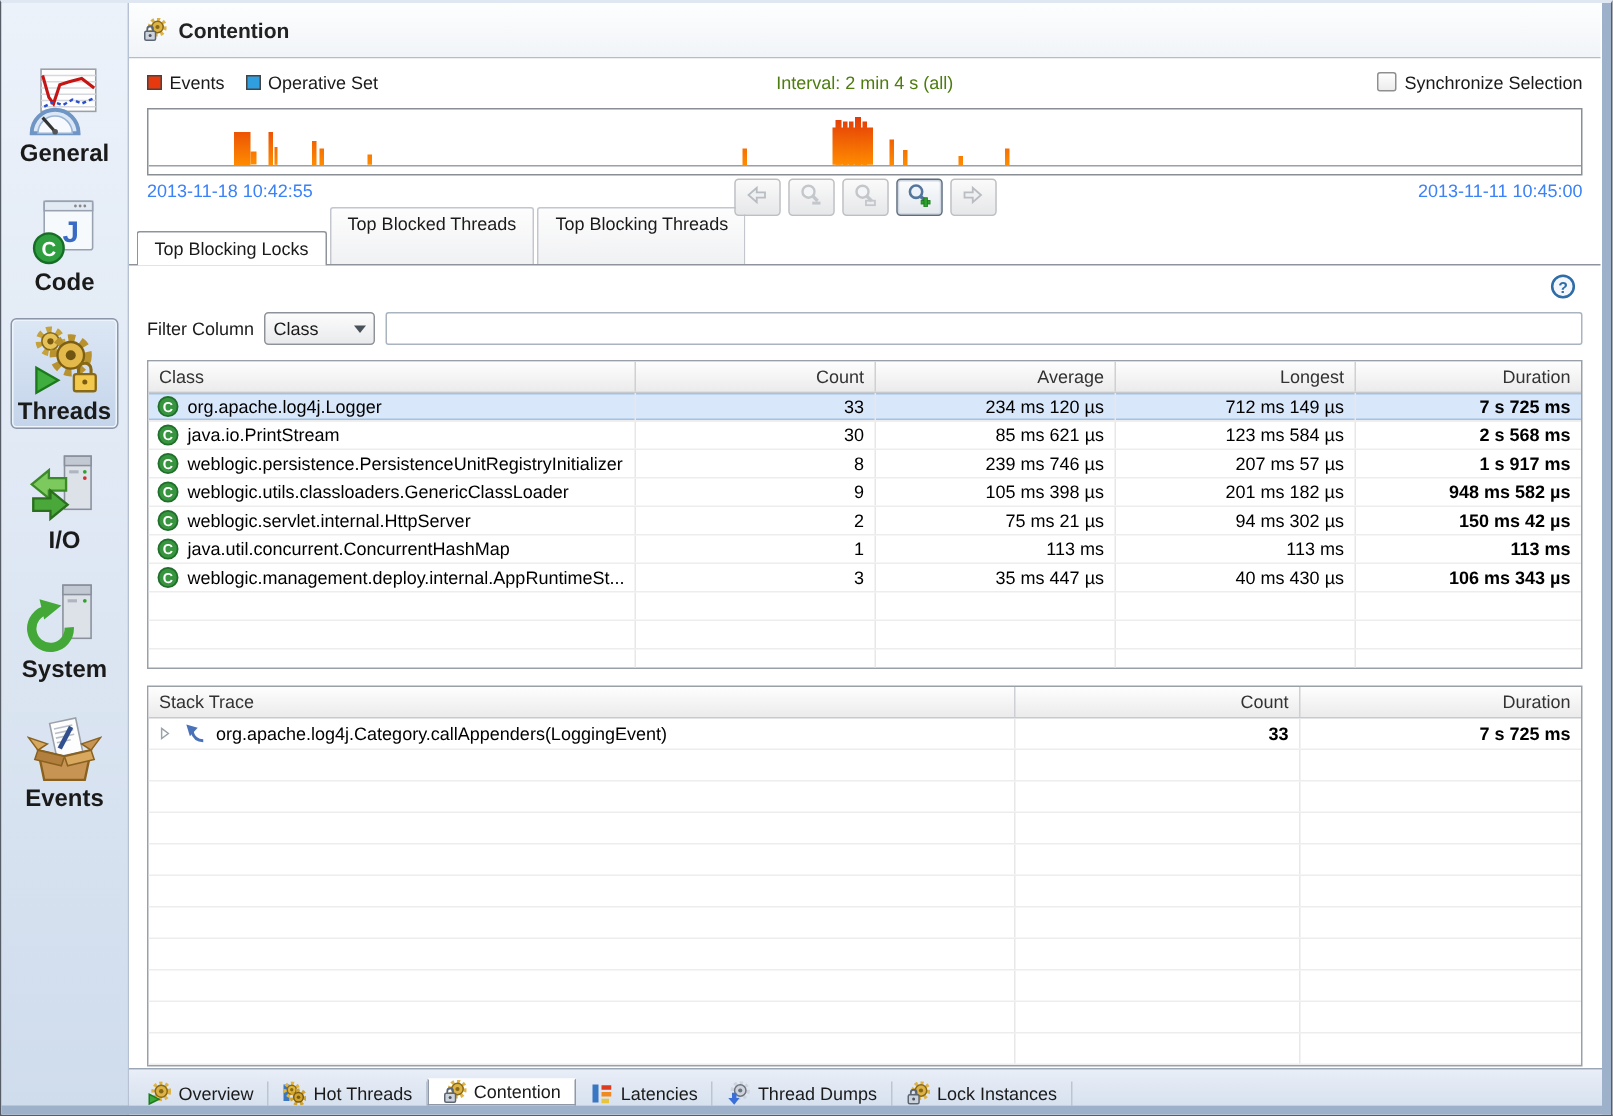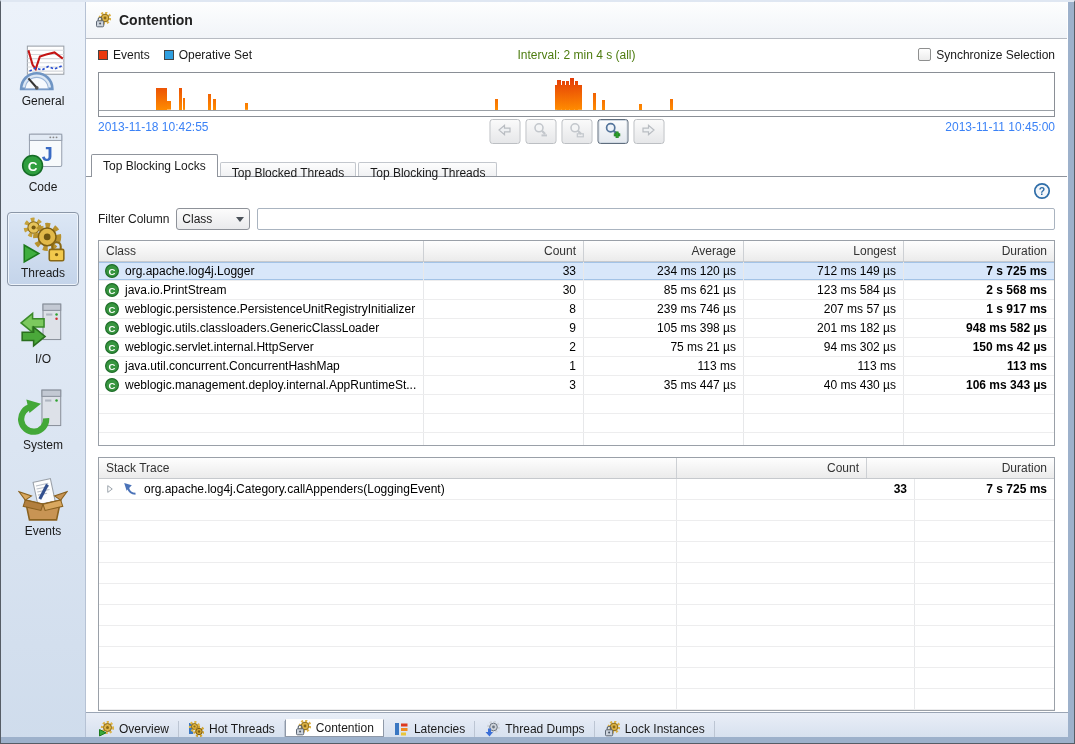--- a/index.html
+++ b/index.html
@@ -30,21 +30,21 @@
     justify-content:flex-start; border:1px solid transparent; border-radius:4px;
     padding-top:2px; cursor:default;
   }
   .nav-item.selected {
     height:74px; margin-bottom:12px;
     background:linear-gradient(#dce7f5,#c4d4ea);
     border:1px solid #8b97a8; box-shadow:inset 0 0 0 1px #eef4fb;
   }
   .nav-icon { width:50px; height:50px; }
   .nav-icon svg { display:block; }
-  .nav-label { margin-top:1px; font-size:12px; color:#1a1a1a; }
+  .nav-label { margin-top:1px; font-size:16px; color:#1a1a1a;font-weight:bold; }
   
   .main { flex:1; display:flex; flex-direction:column; height:100%; padding:0 7px 6px 0; background:#fff; }
   .titlebar {
     height:37px; flex:none; display:flex; align-items:center; gap:7px; padding-left:9px;
     background:linear-gradient(#fdfefe,#f1f4f8);
     border-bottom:1px solid #b7bbc2;
   }
   .titlebar .ticon { width:17px; height:17px; }
   .title { font-size:14px; font-weight:bold; color:#222; }
   .legend-row {
@@ -80,21 +80,21 @@
     background:linear-gradient(#fafafa,#e6e7e9); display:flex; align-items:center; justify-content:center;
     padding:0;
   }
   .navbtn.enabled { border:1px solid #5f6d7d; box-shadow:inset 0 0 0 1px #cfd8e2; background:linear-gradient(#fbfcfd,#e3e8ee); }
   
   .tabs-row {
     flex:none; display:flex; align-items:flex-end; height:24px; padding-left:5px;
     border-bottom:1px solid #8f949c; margin-top:2px;text-align:center;
   }
   .tab {
-    height:14px; line-height:20px; padding:0 11px; margin-right:2px;
+    height:38px; line-height:20px; padding:0 11px; margin-right:2px;
     background:linear-gradient(#fdfdfd,#f0f1f3);
     border:1px solid #c3c7cd; border-bottom:none; border-radius:2px 2px 0 0;
     color:#1a1a1a; cursor:default;
   }
   .tab.active {
     background:#fff; border-color:#8f949c; height:23px; line-height:22px;
     margin-bottom:-1px; position:relative; z-index:2;
   }
   .help-row { flex:none; height:27px; display:flex; justify-content:flex-end; align-items:center; padding-right:16px; }
   .helpbtn { width:18px; height:18px; display:block; }
@@ -124,21 +124,21 @@
   .thead {
     height:21px; background:linear-gradient(#fefefe,#ebebeb);
     border-bottom:1px solid #c6c9cd;
   }
   .hcell {
     padding:0 7px; line-height:20px; color:#333; border-right:1px solid #cdd0d4;
     white-space:nowrap; overflow:hidden;
   }
   .hcell:last-child { border-right:none; }
   .trow { height:19px; border-bottom:1px solid #ededee; }
-  .stack-table .trow { height:21px;gap:48px; }
+  .stack-table .trow { height:21px; }
   .cell {
     padding:0 7px; line-height:18px; border-right:1px solid #e7e8ea;
     white-space:nowrap; overflow:hidden; color:#000;
   }
   .stack-table .cell { line-height:20px; }
   .cell:last-child { border-right:none; }
   .num { text-align:right; }
   .bold { font-weight:bold; }
   .trow.selected { background:#d8e7fa; box-shadow:inset 0 1px 0 #a3c3e6, inset 0 -1px 0 #a3c3e6; }
   .class-cell { display:flex; align-items:center; gap:5px; padding-left:5px; }

